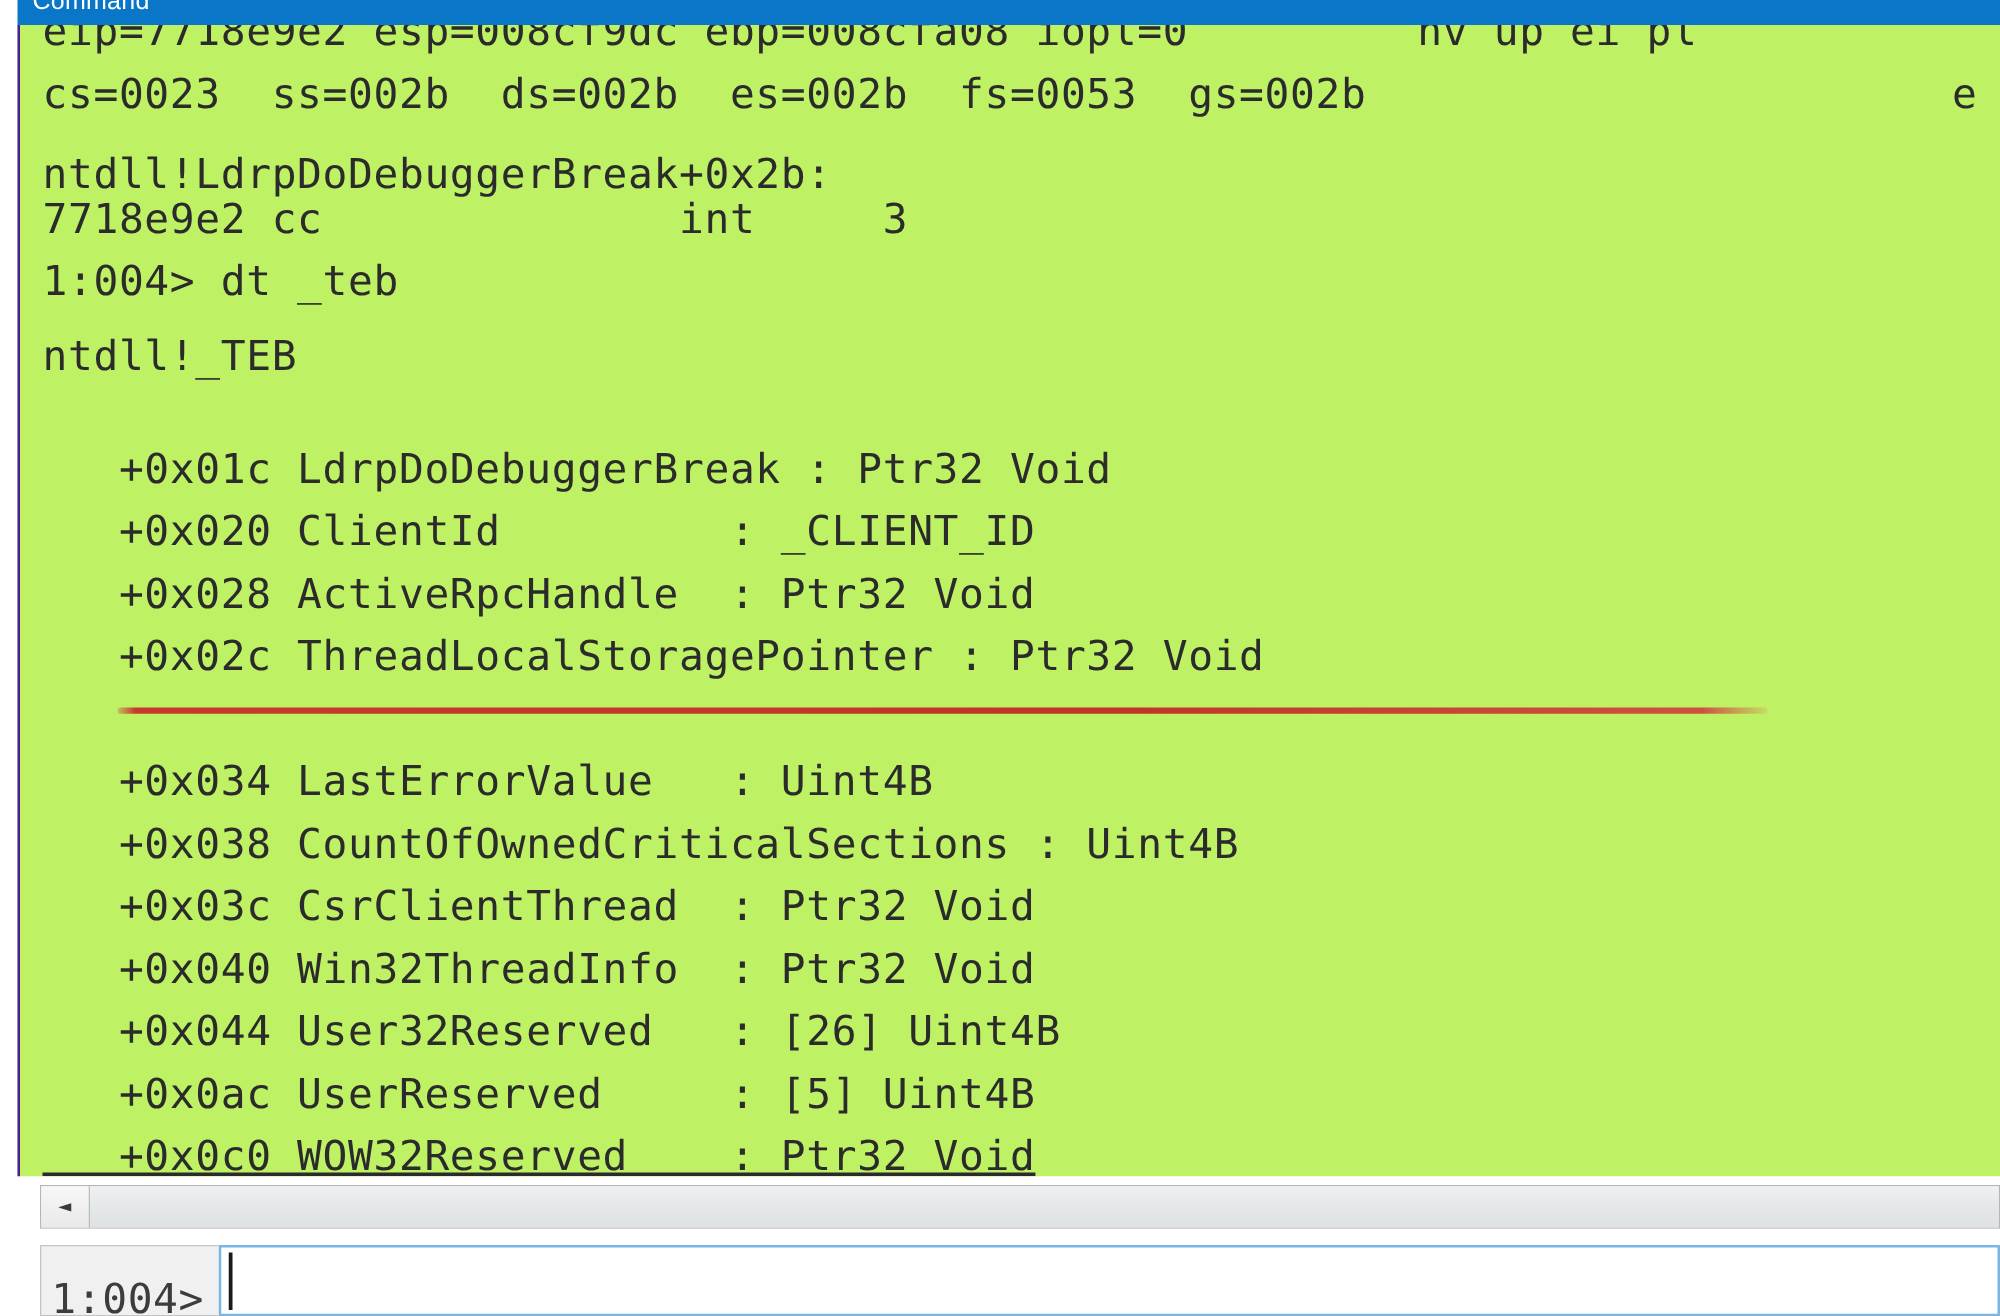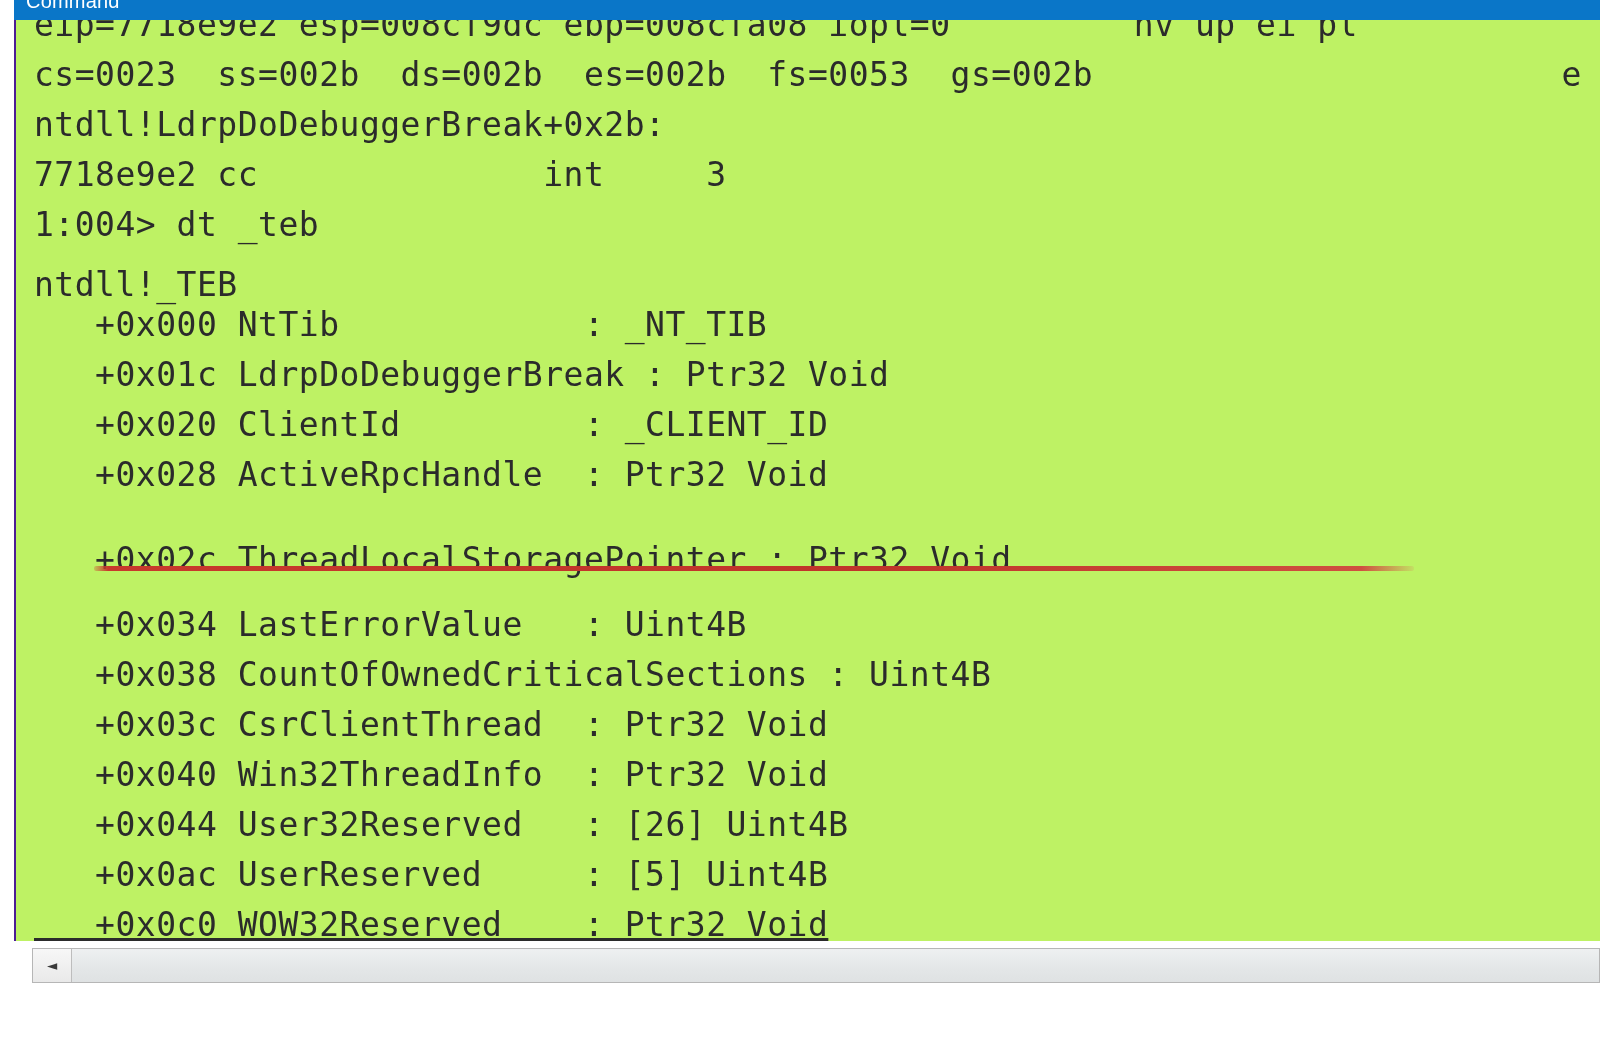--- a/index.html
+++ b/index.html
@@ -194,43 +194,51 @@
 <div id="app">
 
   <div class="titlebar">
     <div class="titlebar-label">Command</div>
   </div>
 
   <div class="output-pane">
     <div class="output-inner" id="output-inner">
         <div class="line" style="top: -14px;">eip=7718e9e2 esp=008cf9dc ebp=008cfa08 iopl=0         nv up ei pl</div>
         <div class="line" style="top: 36px;">cs=0023  ss=002b  ds=002b  es=002b  fs=0053  gs=002b                       e</div>
-        <div class="line" style="top: 86px;">ntdll!LdrpDoDebuggerBreak+0x2b:</div>
+        <div class="line" style="top: 100px;">ntdll!LdrpDoDebuggerBreak+0x2b:</div>
         <div class="line" style="top: 136px;">7718e9e2 cc              int     3</div>
         <div class="line" style="top: 186px;">1:004&gt; dt _teb</div>
         <div class="line" style="top: 236px; margin-top: 10px;">ntdll!_TEB</div>
-        <div class="line" style="top: 286px;">   +0x000 NtTib            : _NT_TIB</div>
         <div class="line" style="top: 336px;">   +0x01c LdrpDoDebuggerBreak : Ptr32 Void</div>
         <div class="line" style="top: 386px;">   +0x020 ClientId         : _CLIENT_ID</div>
         <div class="line" style="top: 436px;">   +0x028 ActiveRpcHandle  : Ptr32 Void</div>
-        <div class="line" style="top: 486px; margin-top: 35px;">   +0x02c ThreadLocalStoragePointer : Ptr32 Void</div>
+        <div class="line" style="top: 486px;">   +0x02c ThreadLocalStoragePointer : Ptr32 Void</div>
         <div class="line" style="top: 586px;">   +0x034 LastErrorValue   : Uint4B</div>
         <div class="line" style="top: 636px;">   +0x038 CountOfOwnedCriticalSections : Uint4B</div>
         <div class="line" style="top: 686px;">   +0x03c CsrClientThread  : Ptr32 Void</div>
         <div class="line" style="top: 736px;">   +0x040 Win32ThreadInfo  : Ptr32 Void</div>
         <div class="line" style="top: 786px;">   +0x044 User32Reserved   : [26] Uint4B</div>
         <div class="line" style="top: 836px;">   +0x0ac UserReserved     : [5] Uint4B</div>
         <div class="line" style="top: 886px; text-decoration: underline;">   +0x0c0 WOW32Reserved    : Ptr32 Void</div>
       </div>
     <div class="annotation-underline"></div>
   </div>
 
   <div class="hscroll">
     <div class="hscroll-arrow">
       <span class="glyph">◄</span>
     </div>
     <div class="hscroll-track"></div>
   </div>
 
   <div class="pane-divider"></div>
 
+  <div class="cmdrow">
+    <div class="cmd-prompt">
+      <span class="cmd-prompt-text">1:004&gt;</span>
+    </div>
+    <div class="cmd-input">
+      <span class="cmd-caret"></span>
+      <span class="cmd-value"></span>
+    </div>
+  </div>
 
 </div>
 
 </body></html>

